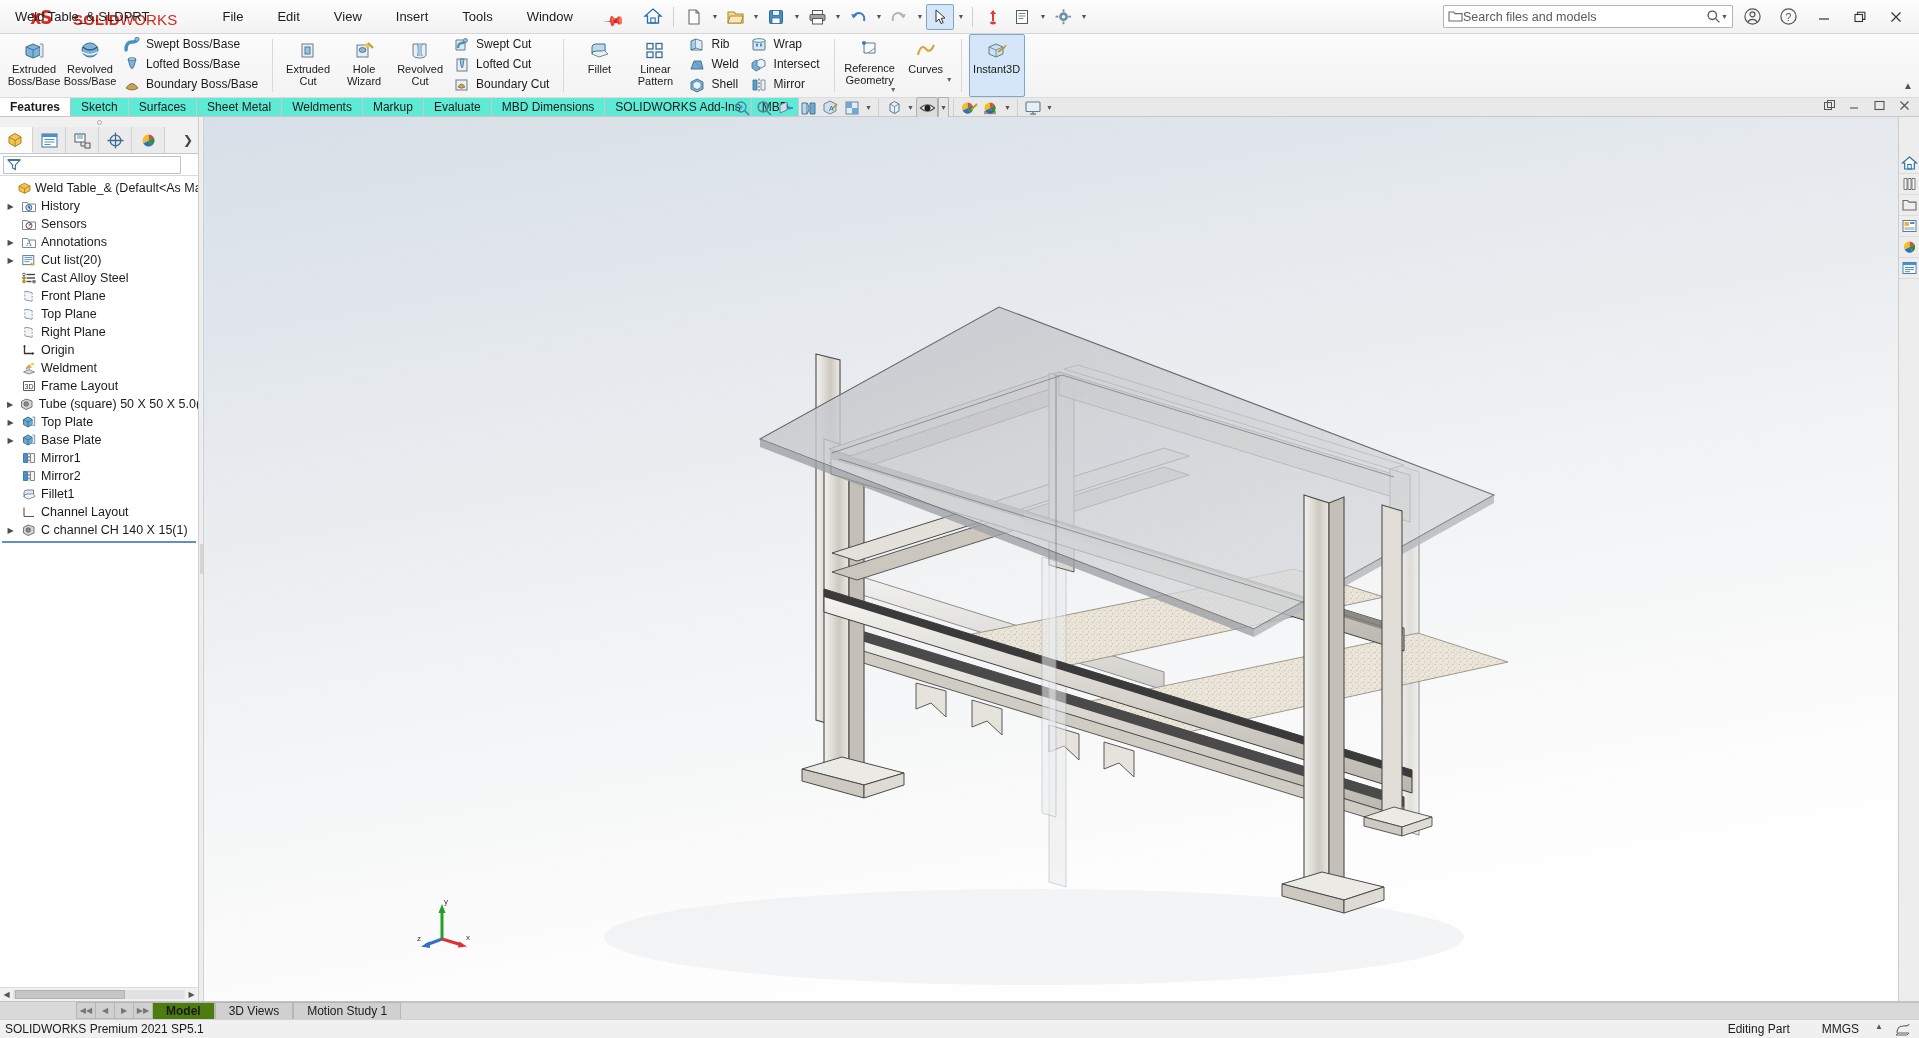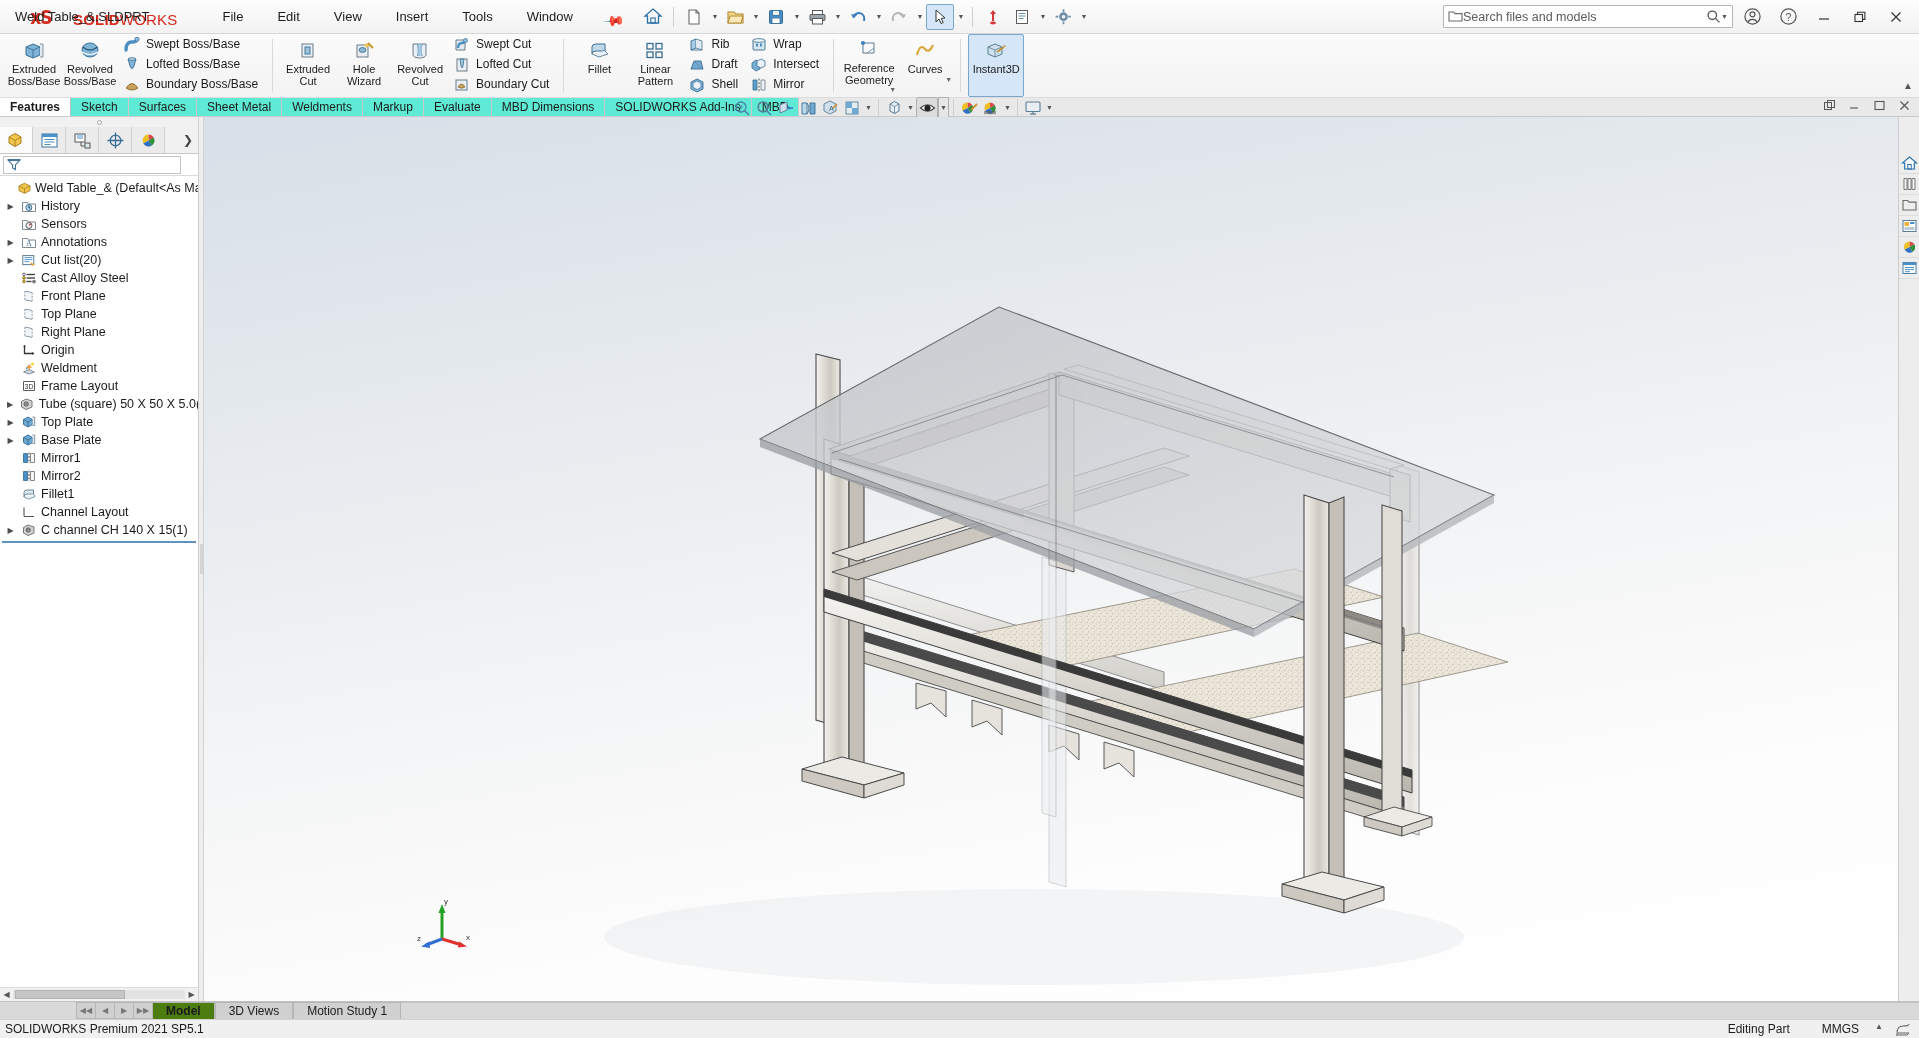--- a/index.html
+++ b/index.html
@@ -502,21 +502,21 @@
           </span>
           <span class="lbl">Rib</span>
         </div>
         <div class="smallbtn">
           <span class="ic">
             <svg width="18" height="16" viewBox="0 0 18 16">
                 <path d="M3 12 L6 4 L13 4 L15 12 Z" fill="#6fa9d0" stroke="#3b6e94" stroke-width=".9"></path>
                 <path d="M6 4 L9 7 L15 12" fill="#e8f0f6" stroke="#5b7d94" stroke-width=".8"></path>
               </svg>
           </span>
-          <span class="lbl">Draft</span>
+          <span class="lbl">Weld</span>
         </div>
         <div class="smallbtn">
           <span class="ic">
             <svg width="18" height="16" viewBox="0 0 18 16">
                 <path d="M3 5 L9 2 L15 5 L15 12 L9 15 L3 12 Z" fill="#7fb4d8" stroke="#3b6e94" stroke-width=".9"></path>
                 <path d="M5 6 L9 4 L13 6 L13 10.5 L9 12.5 L5 10.5 Z" fill="#eaf2f8" stroke="#3b6e94" stroke-width=".7"></path>
               </svg>
           </span>
           <span class="lbl">Shell</span>
         </div>

